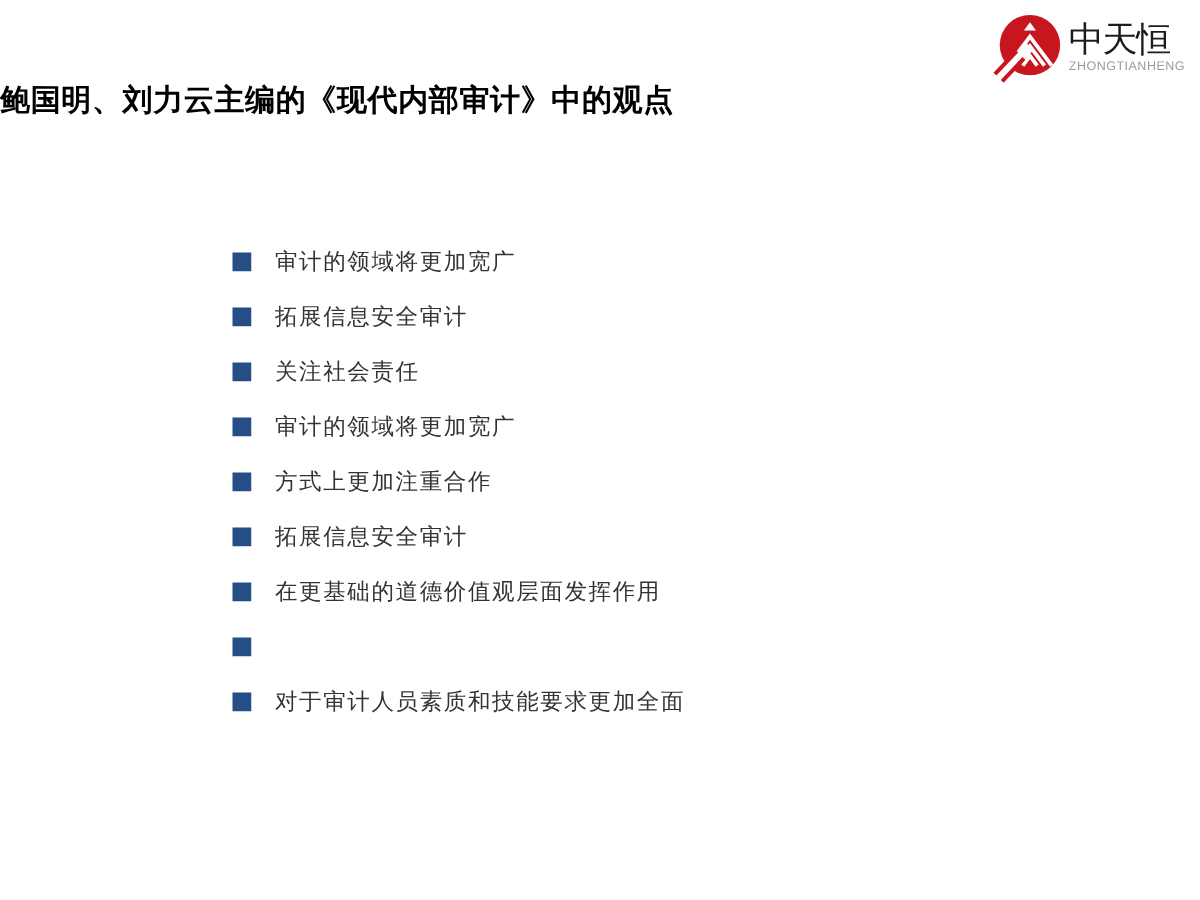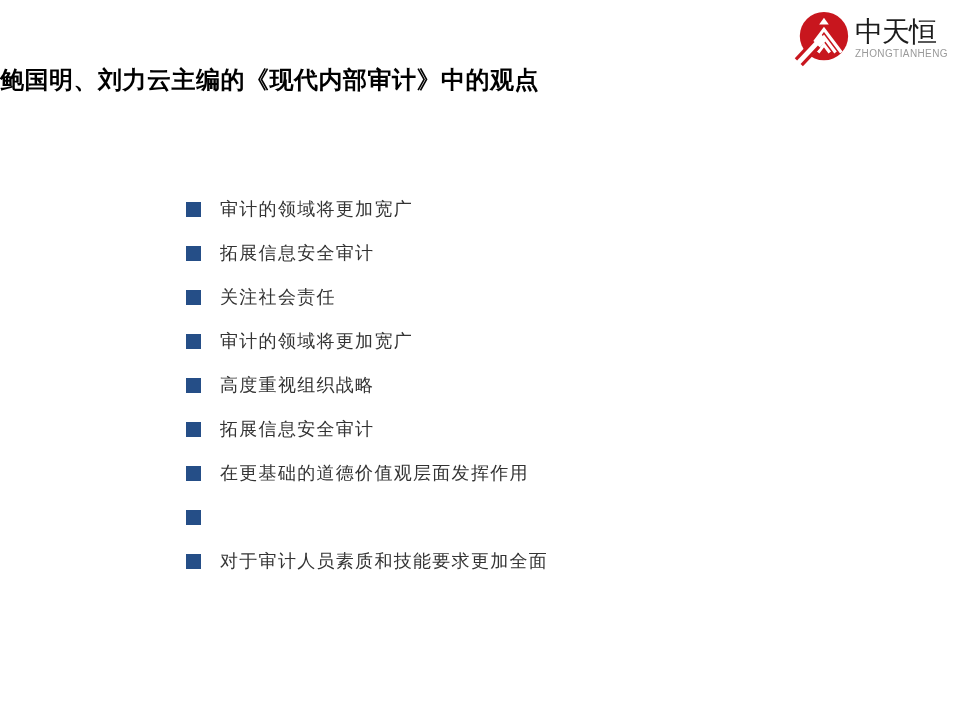--- a/index.html
+++ b/index.html
@@ -127,21 +127,21 @@
   <div class="bullet-row">
     <span class="bullet-square" style="background-color: rgb(37, 78, 135);"></span>
     <span class="bullet-text">关注社会责任</span>
   </div>
   <div class="bullet-row">
     <span class="bullet-square" style="background-color: rgb(37, 78, 135);"></span>
     <span class="bullet-text">审计的领域将更加宽广</span>
   </div>
   <div class="bullet-row">
     <span class="bullet-square" style="background-color: rgb(37, 78, 135);"></span>
-    <span class="bullet-text">高度重视组织战略</span>
+    <span class="bullet-text">方式上更加注重合作</span>
   </div>
   <div class="bullet-row">
     <span class="bullet-square" style="background-color: rgb(37, 78, 135);"></span>
     <span class="bullet-text">拓展信息安全审计</span>
   </div>
   <div class="bullet-row">
     <span class="bullet-square" style="background-color: rgb(37, 78, 135);"></span>
     <span class="bullet-text">在更基础的道德价值观层面发挥作用</span>
   </div>
   <div class="bullet-row">

